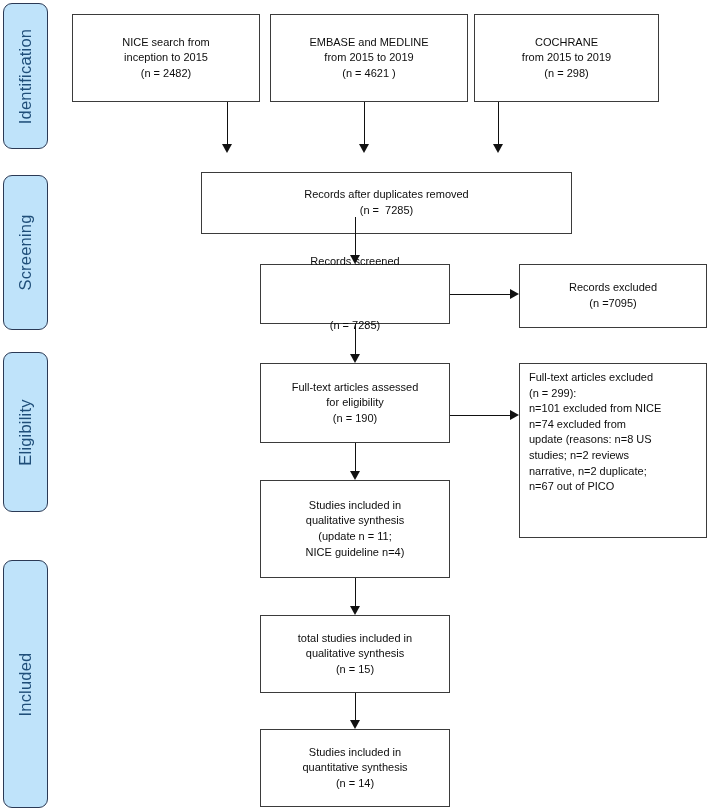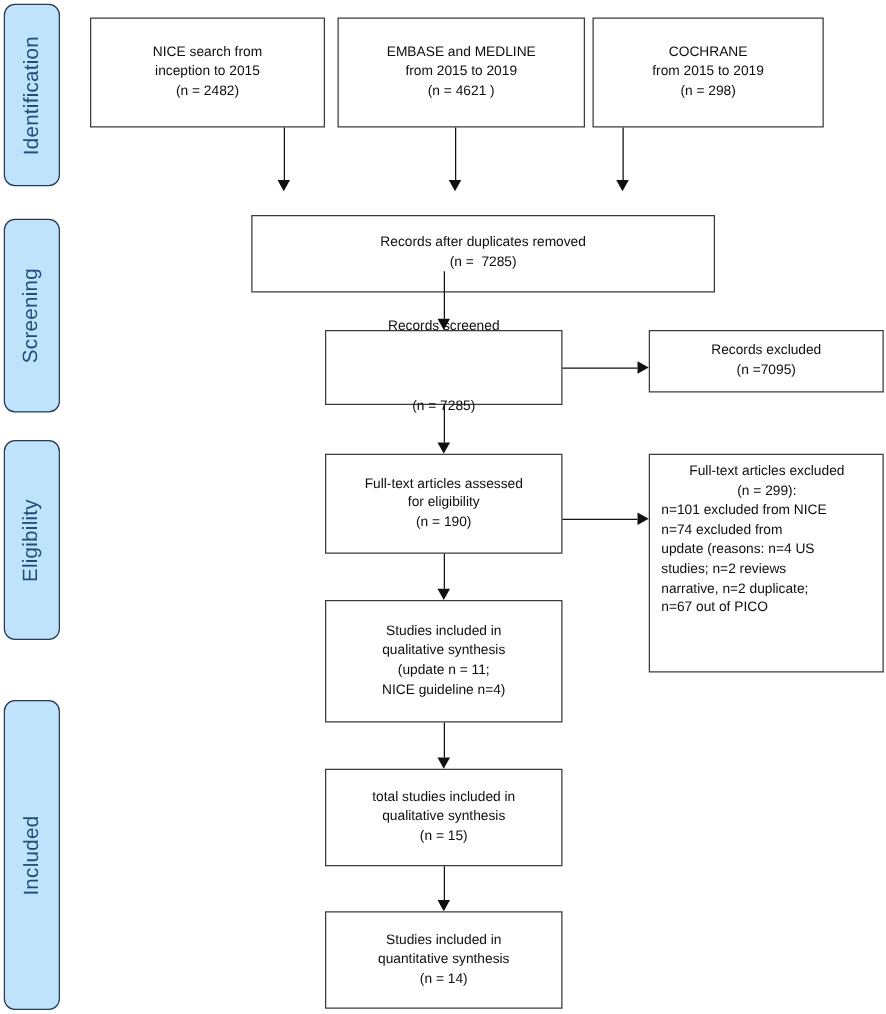--- a/index.html
+++ b/index.html
@@ -53,21 +53,21 @@
     line-height: 1.42;
     padding: 2px 4px;
   }
   .node .line { display: block; white-space: pre; }
   .node.left-body {
     align-items: stretch;
     text-align: left;
     padding: 6px 8px 6px 9px;
     justify-content: flex-start;
   }
-  .node.left-body .line.centered { text-align: center; }
+  .node.left-body .line.centered { text-align: left; }
 
   
   .vline {
     position: absolute;
     width: 0;
     border-left: 1.6px solid #111111;
   }
   .hline {
     position: absolute;
     height: 0;
@@ -145,21 +145,21 @@
   <div class="arrow-down" style="left:350px; top:255px;"></div>
 
   <div class="node" style="left:260px; top:264px; width:190px; height:60px;gap:48px;">
     <span class="line">Records screened</span>
     <span class="line">(n = 7285)</span>
   </div>
 
   <div class="hline" style="left:450px; top:294px; width:60px;"></div>
   <div class="arrow-right" style="left:510px; top:288.5px;"></div>
 
-  <div class="node" style="left:519px; top:264px; width:188px; height:50px;">
+  <div class="node" style="left:519px; top:264px; width:188px; height:64px;">
     <span class="line">Records excluded</span>
     <span class="line">(n =7095)</span>
   </div>
 
   <div class="vline" style="left:355px; top:324px; height:30px;"></div>
   <div class="arrow-down" style="left:350px; top:354px;"></div>
 
   <div class="node" style="left:260px; top:363px; width:190px; height:80px;">
     <span class="line">Full-text articles assessed</span>
     <span class="line">for eligibility</span>
@@ -167,21 +167,21 @@
   </div>
 
   <div class="hline" style="left:450px; top:415px; width:60px;"></div>
   <div class="arrow-right" style="left:510px; top:409.5px;"></div>
 
   <div class="node left-body" style="left:519px; top:363px; width:188px; height:175px;">
     <span class="line centered">Full-text articles excluded</span>
     <span class="line centered">(n = 299):</span>
     <span class="line">n=101 excluded from NICE</span>
     <span class="line">n=74 excluded from</span>
-    <span class="line">update (reasons: n=4 US</span>
+    <span class="line">update (reasons: n=8 US</span>
     <span class="line">studies; n=2 reviews</span>
     <span class="line">narrative, n=2 duplicate;</span>
     <span class="line">n=67 out of PICO</span>
   </div>
 
   <div class="vline" style="left:355px; top:443px; height:28px;"></div>
   <div class="arrow-down" style="left:350px; top:471px;"></div>
 
   <div class="node" style="left:260px; top:480px; width:190px; height:98px;">
     <span class="line">Studies included in</span>

